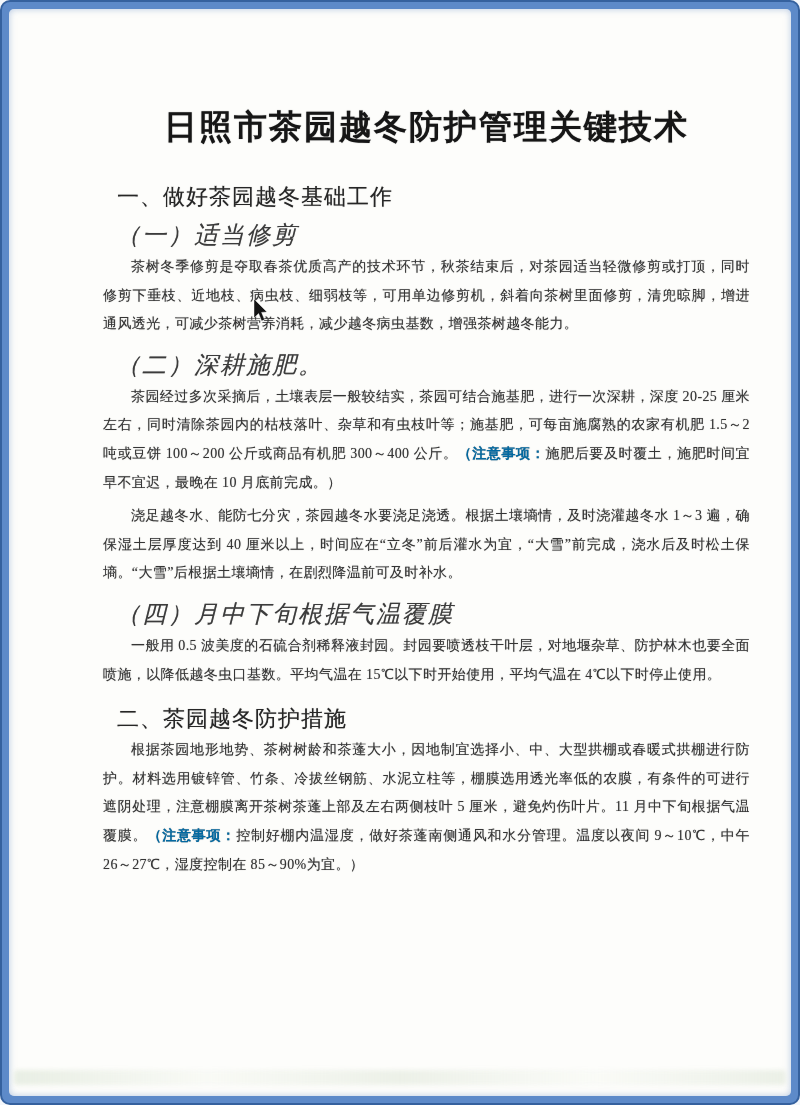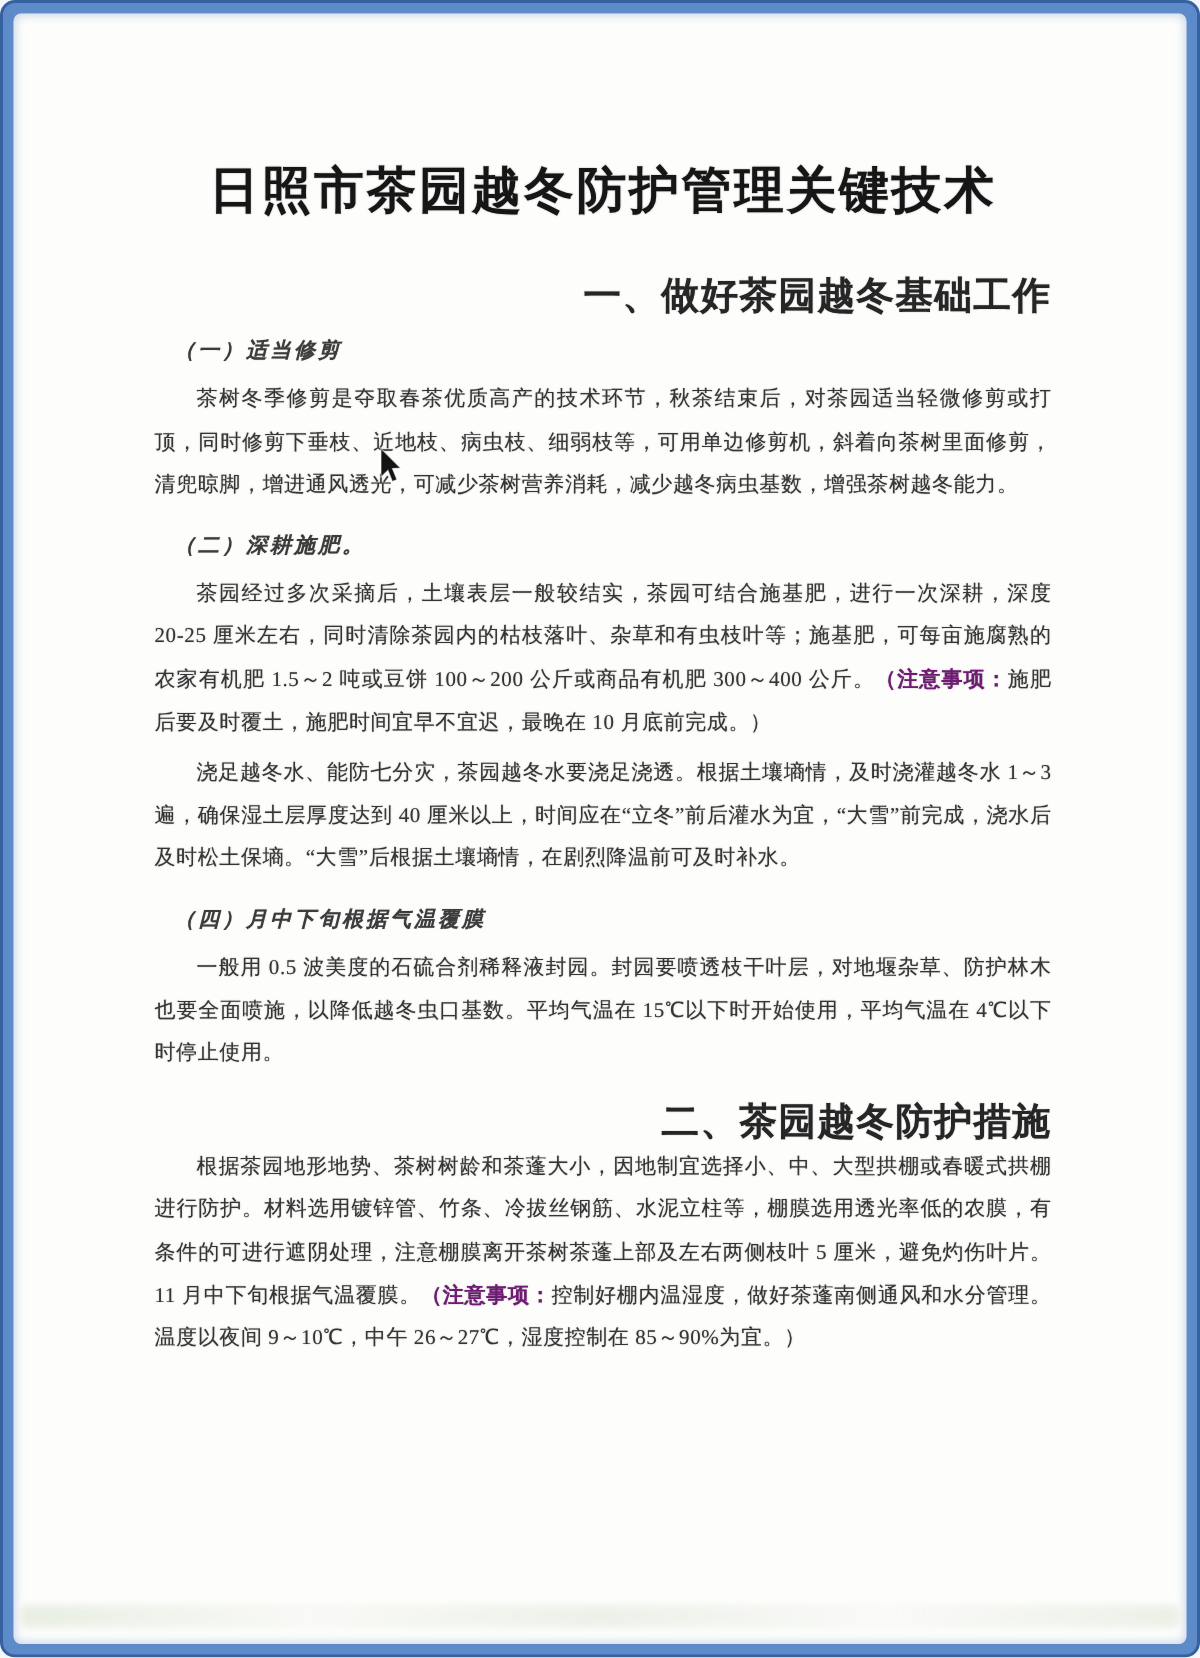--- a/index.html
+++ b/index.html
@@ -33,70 +33,69 @@
     border-radius: 8px;
     background: #5d8ac9;
   }
   .page {
     position: absolute;
     inset: 9px;
     border-radius: 5px;
     background: #fdfdfb;
     box-shadow: inset 0 0 7px rgba(125, 158, 206, 0.55);
     box-sizing: border-box;
-    padding: 96px 90px 0 94px;
+    padding: 96px 41px 0 94px;
   }
   .doc-title {
     margin: 0;
     font-family: "Liberation Sans", sans-serif;
     font-size: 33px;
     font-weight: 800;
     line-height: 44px;
     letter-spacing: 2px;
     color: #161616;
     text-align: center;
     text-shadow: 0 0 1px rgba(20,20,20,0.5);
   }
   .sec-heading {
     margin: 36px 0 0 14px;
     font-family: "Liberation Sans", sans-serif;
-    font-size: 25px;
-    font-weight: 700;
+    font-size: 22px;
+    font-weight: 400;
     line-height: 24px;
     color: #262626;
     letter-spacing: 1px;
     text-shadow: 0 0 0.8px rgba(30,30,30,0.5);
-    text-align: right;
   }
   .sec-heading.second {
     margin-top: 18px;
   }
   .sub-heading {
     margin: 13px 0 0 13px;
-    font-size: 14px;
+    font-size: 24px;
     font-style: italic;
-    font-weight: 700;
+    font-weight: 400;
     line-height: 26px;
     color: #3c3c3c;
     letter-spacing: 2px;
     text-shadow: 0 0 0.7px rgba(50,50,50,0.45);
   }
   .body-para {
     margin: 5px 0 0 0;
     font-size: 14px;
     line-height: 28.6px;
     color: #353535;
     text-indent: 2em;
     text-align: justify;
     letter-spacing: 0.4px;
     text-shadow: 0 0 0.9px rgba(55,55,55,0.5);
   }
   .notice-bold {
     font-weight: 700;
-    color: #701a75;
+    color: #0369a1;
   }
   
   .scan-artifact {
     position: absolute;
     left: 14px;
     right: 14px;
     top: 1070px;
     height: 15px;
     background: linear-gradient(90deg,
       rgba(222,231,216,0.65), rgba(240,244,236,0.35),

